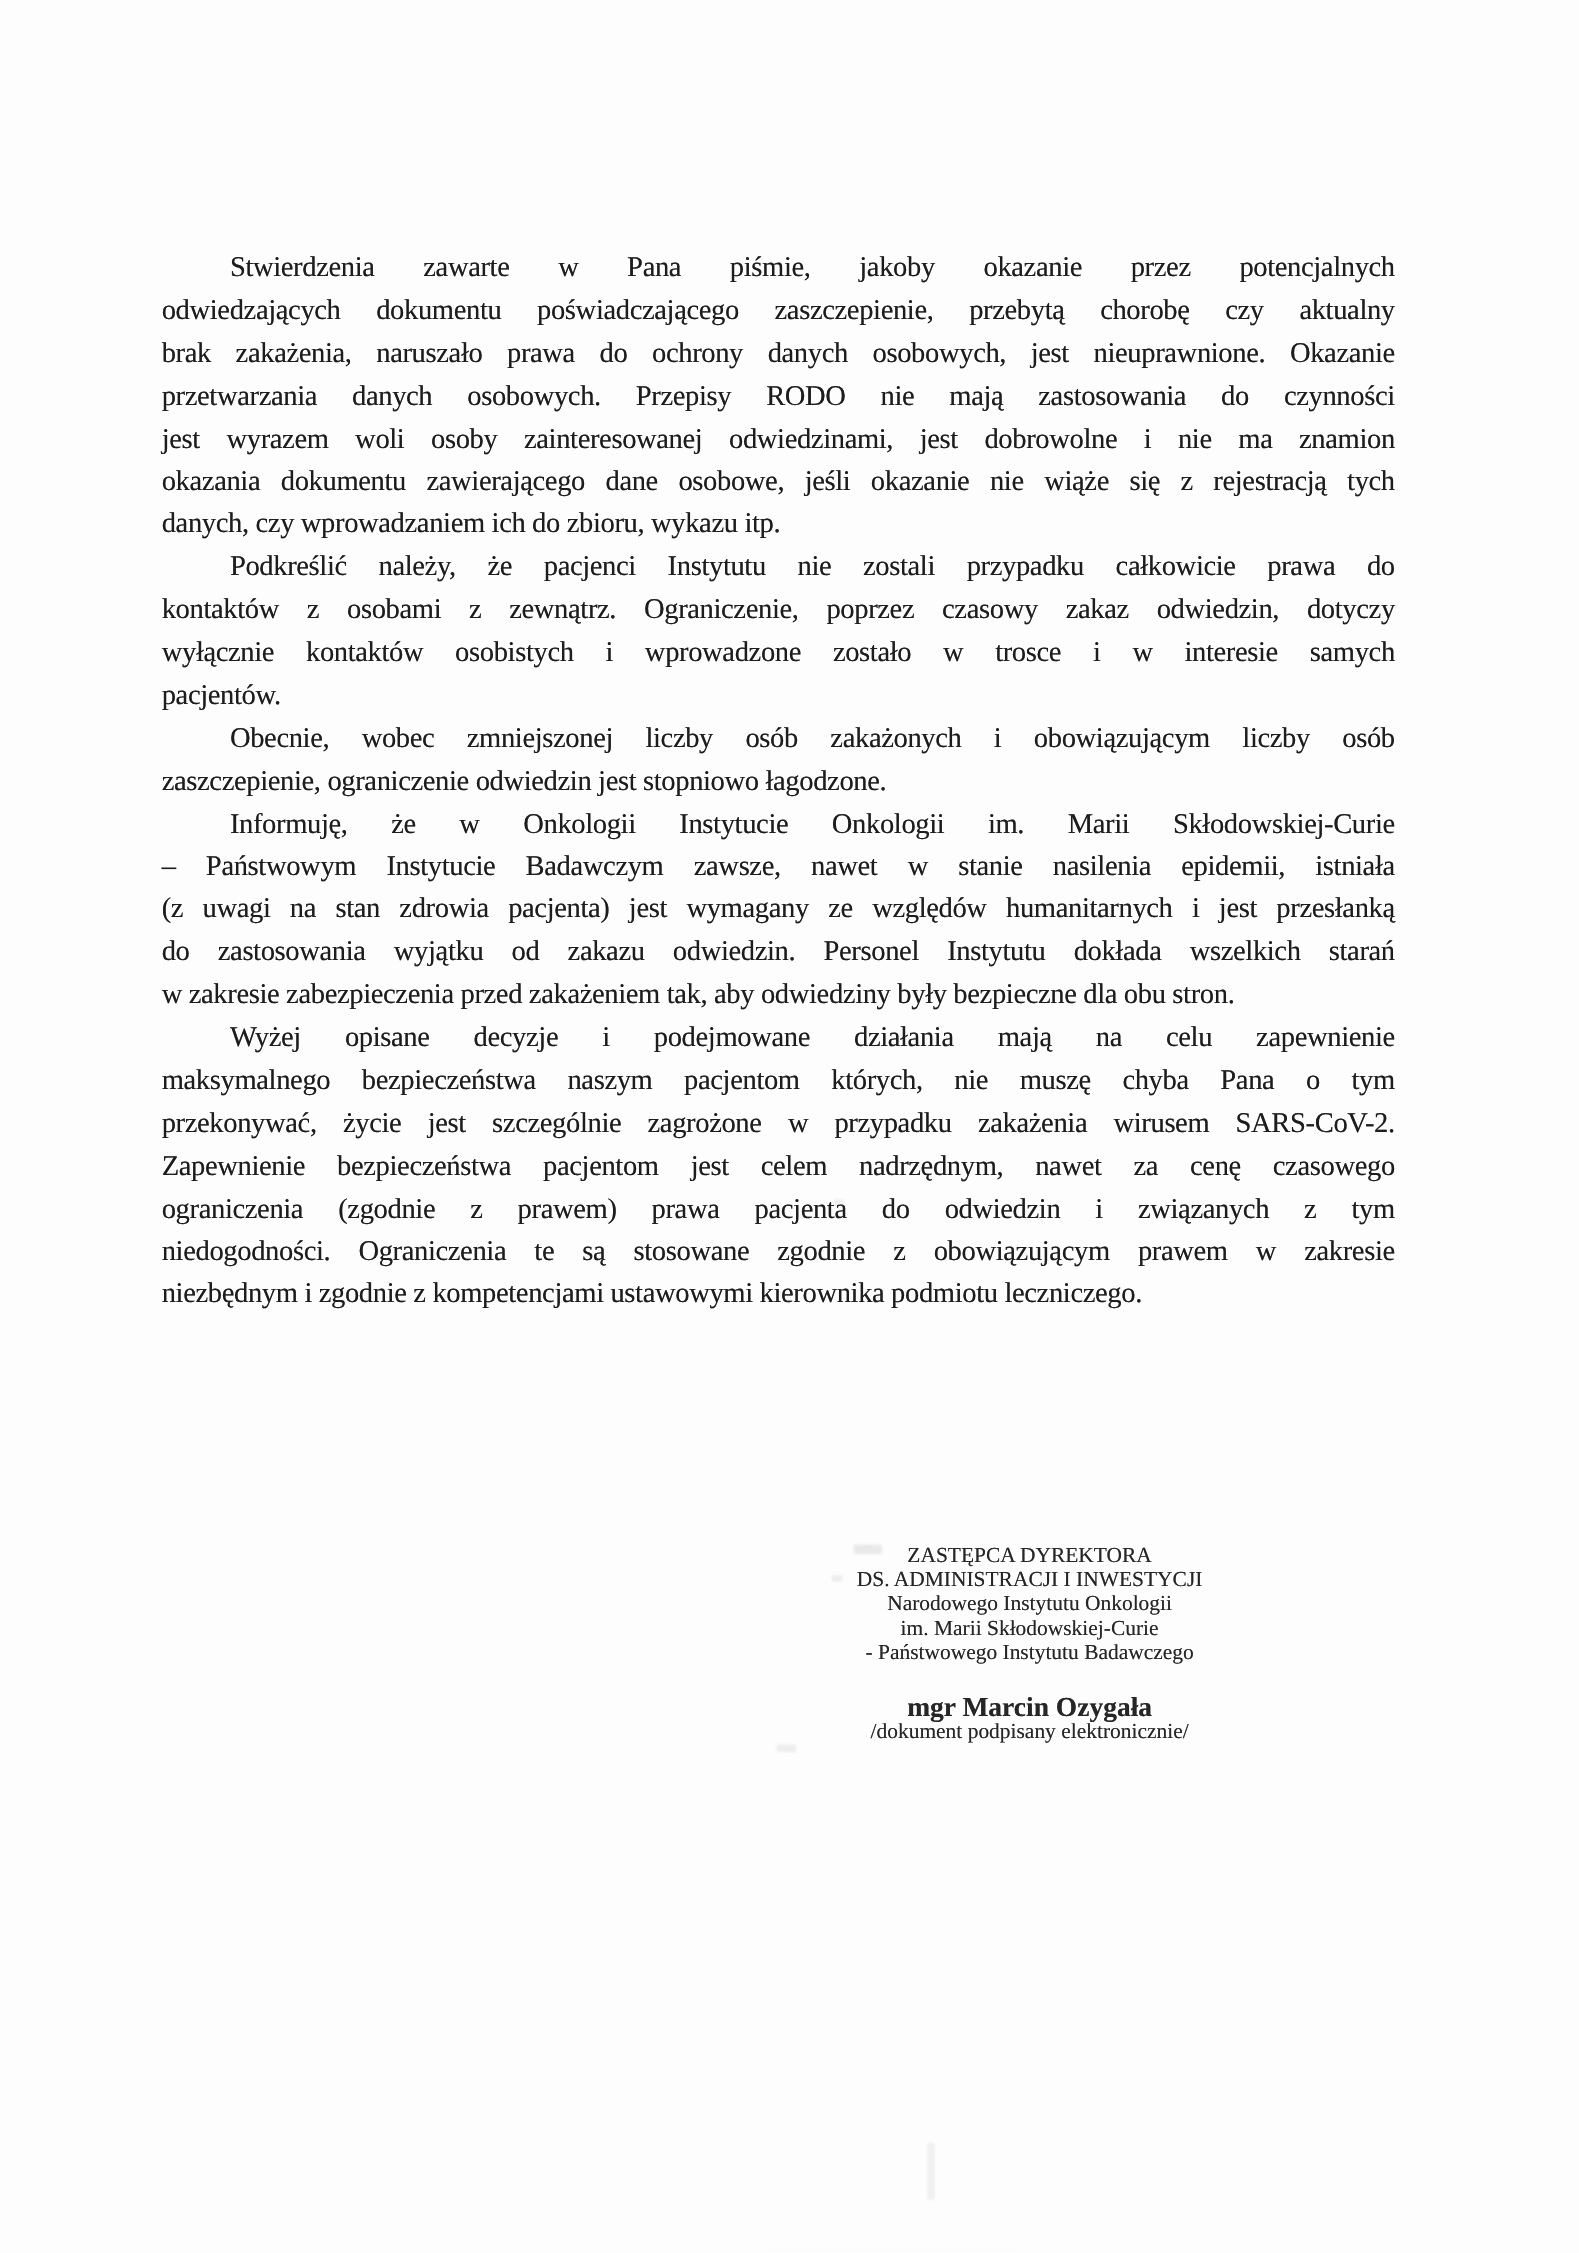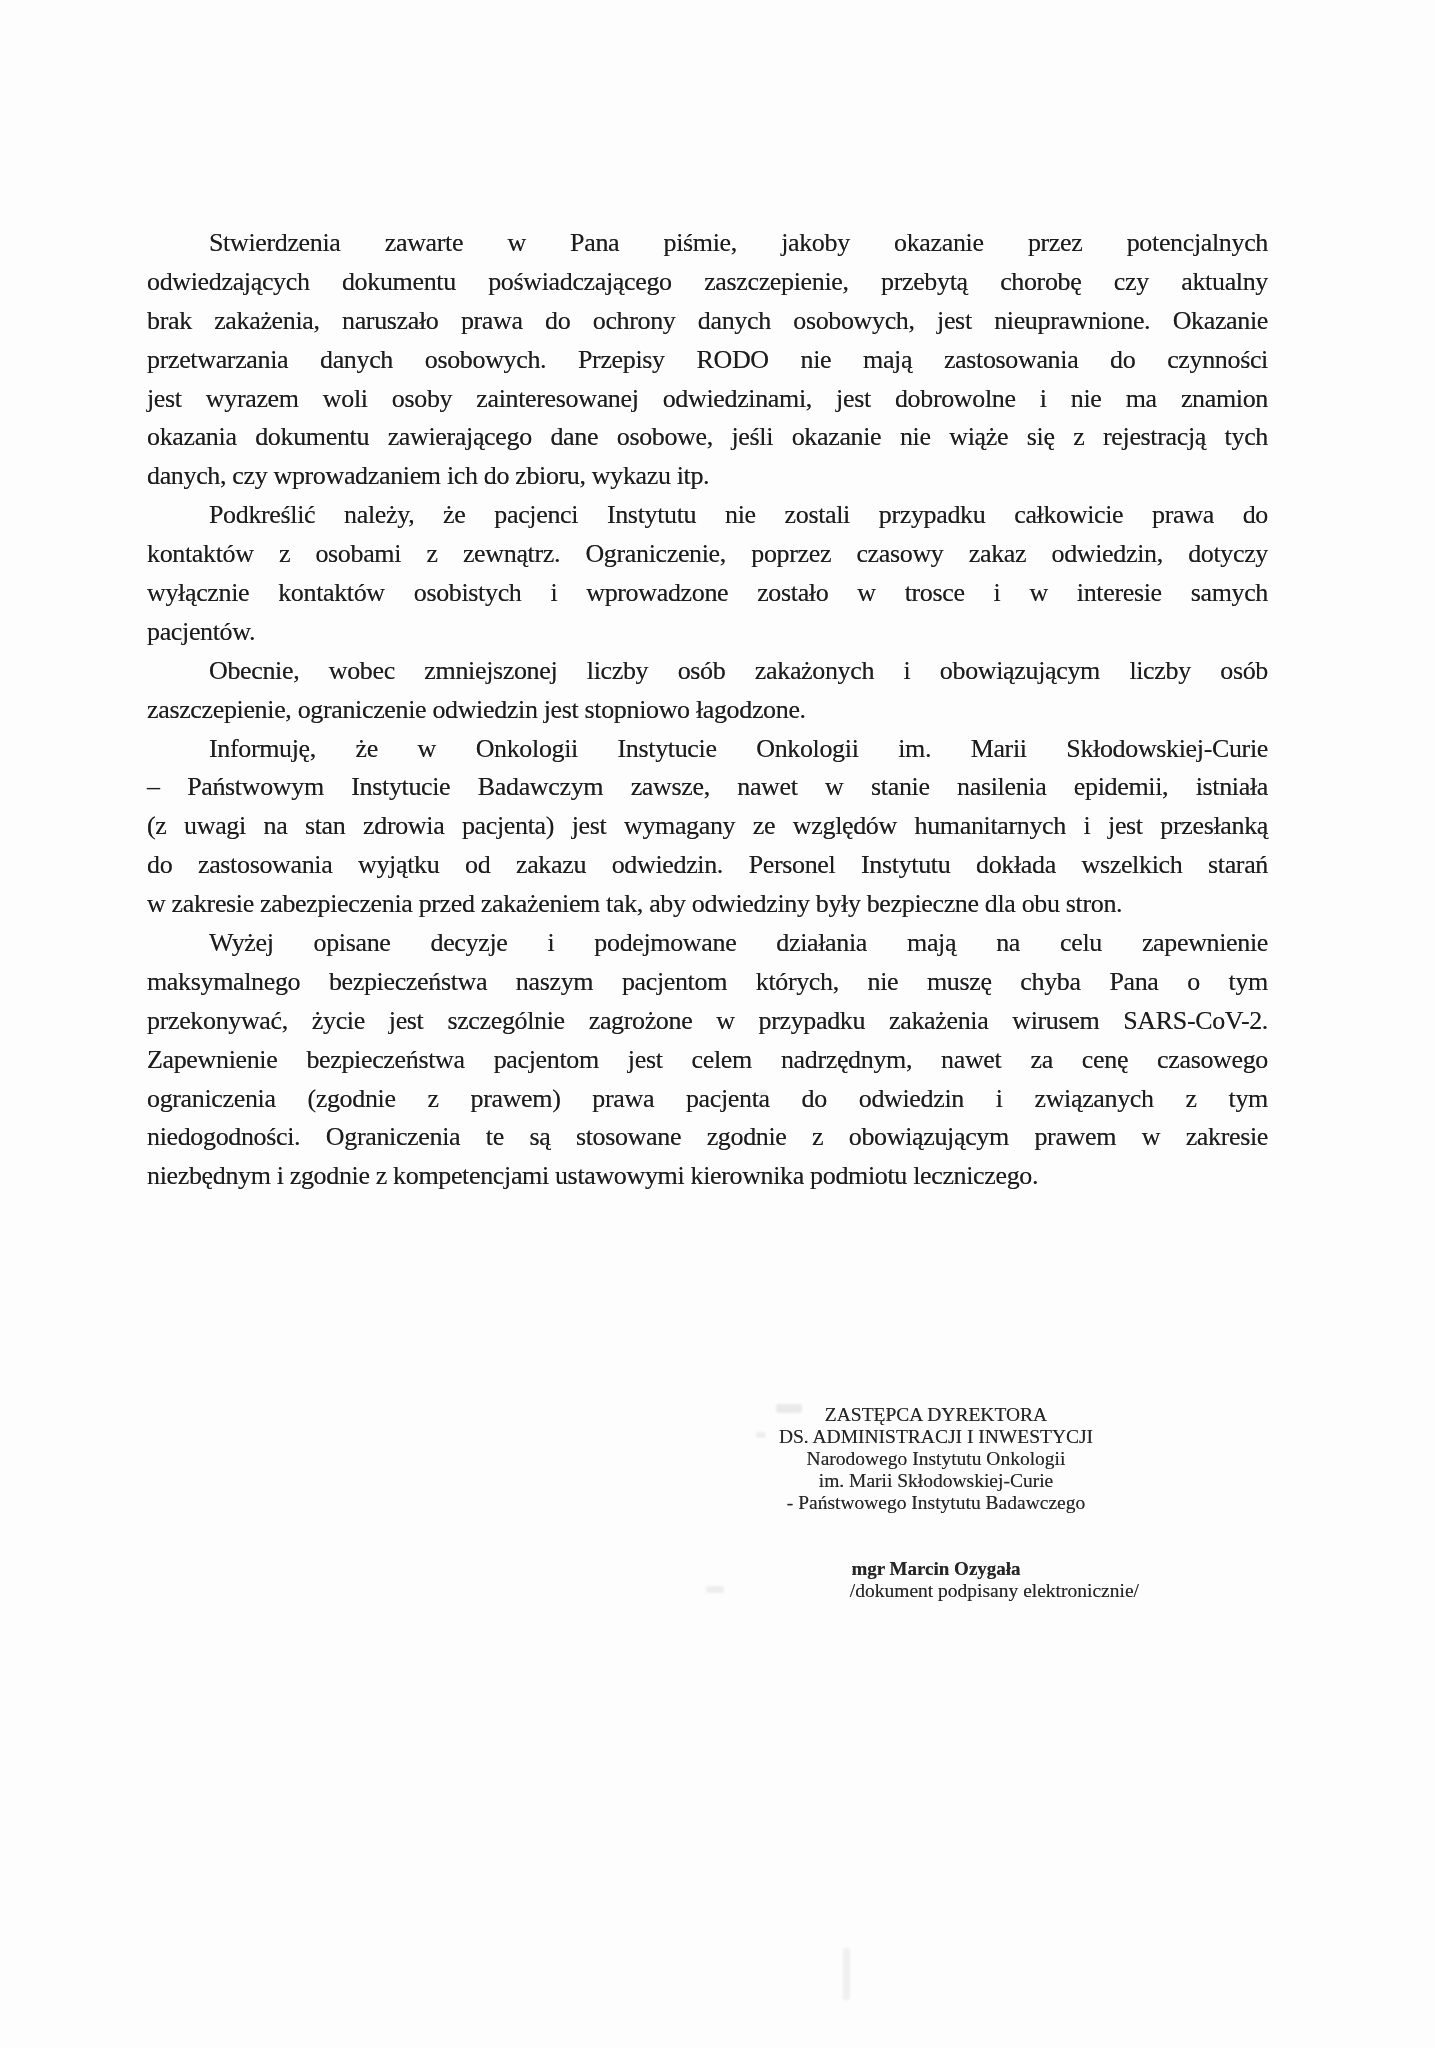--- a/index.html
+++ b/index.html
@@ -45,26 +45,26 @@
     top: 1404px;
     width: 406px;
     text-align: center;
     font-size: 19.5px;
     line-height: 22px;
     color: #262626;
     text-shadow: 0 0 0.5px rgba(30,30,30,0.55);
   }
   .sig-line { white-space: nowrap; }
   .sig-name {
-    margin-top: 44px;
+    margin-top: 28px;
     font-weight: bold;
-    font-size: 19px;
+    font-size: 25px;
     white-space: nowrap;
   }
-  .sig-note { white-space: nowrap; text-align: right; }
+  .sig-note { white-space: nowrap; }
   
   .artifact {
     position: absolute;
     background: #b9b9b9;
     opacity: 0.35;
     filter: blur(1px);
     border-radius: 2px;
   }
   .a1 { left: 776px; top: 1404px; width: 26px; height: 9px;  opacity: 0.28; }
   .a2 { left: 756px; top: 1432px; width: 10px; height: 6px;  opacity: 0.22; }

